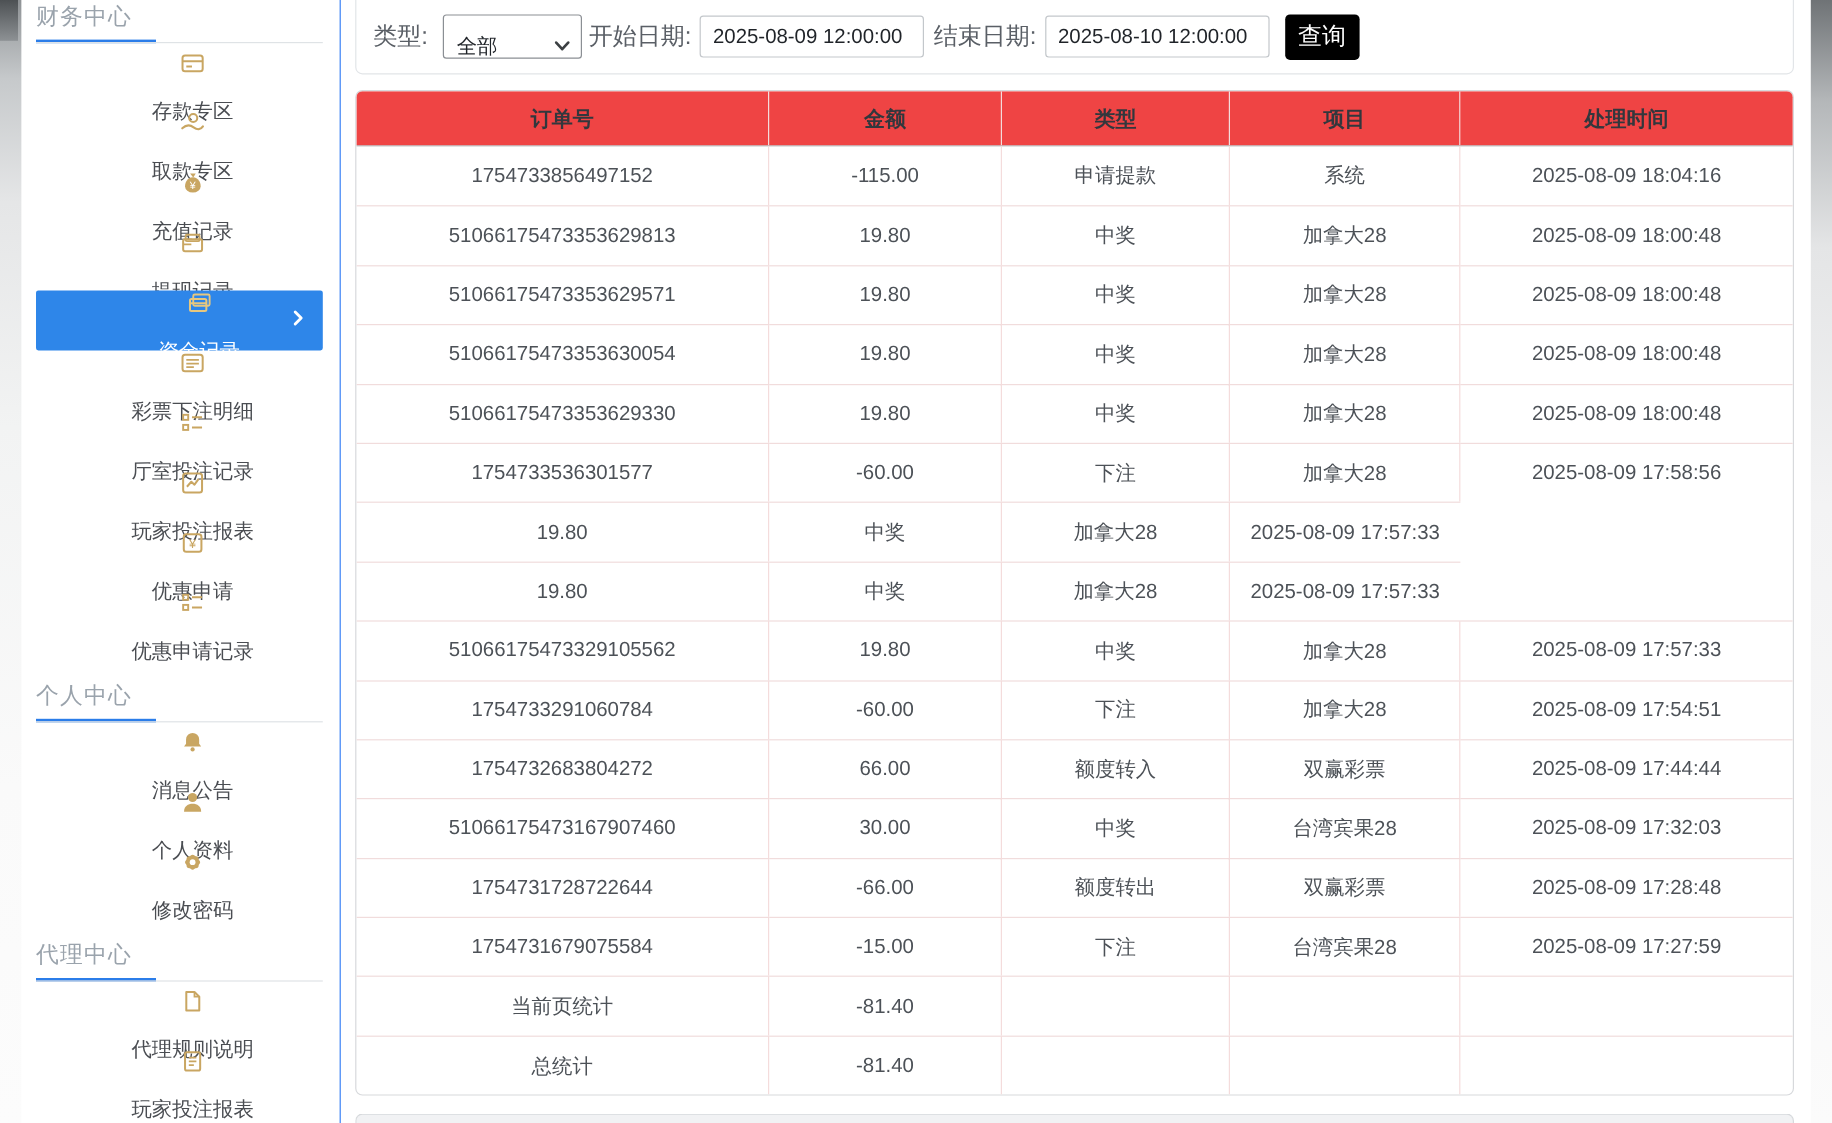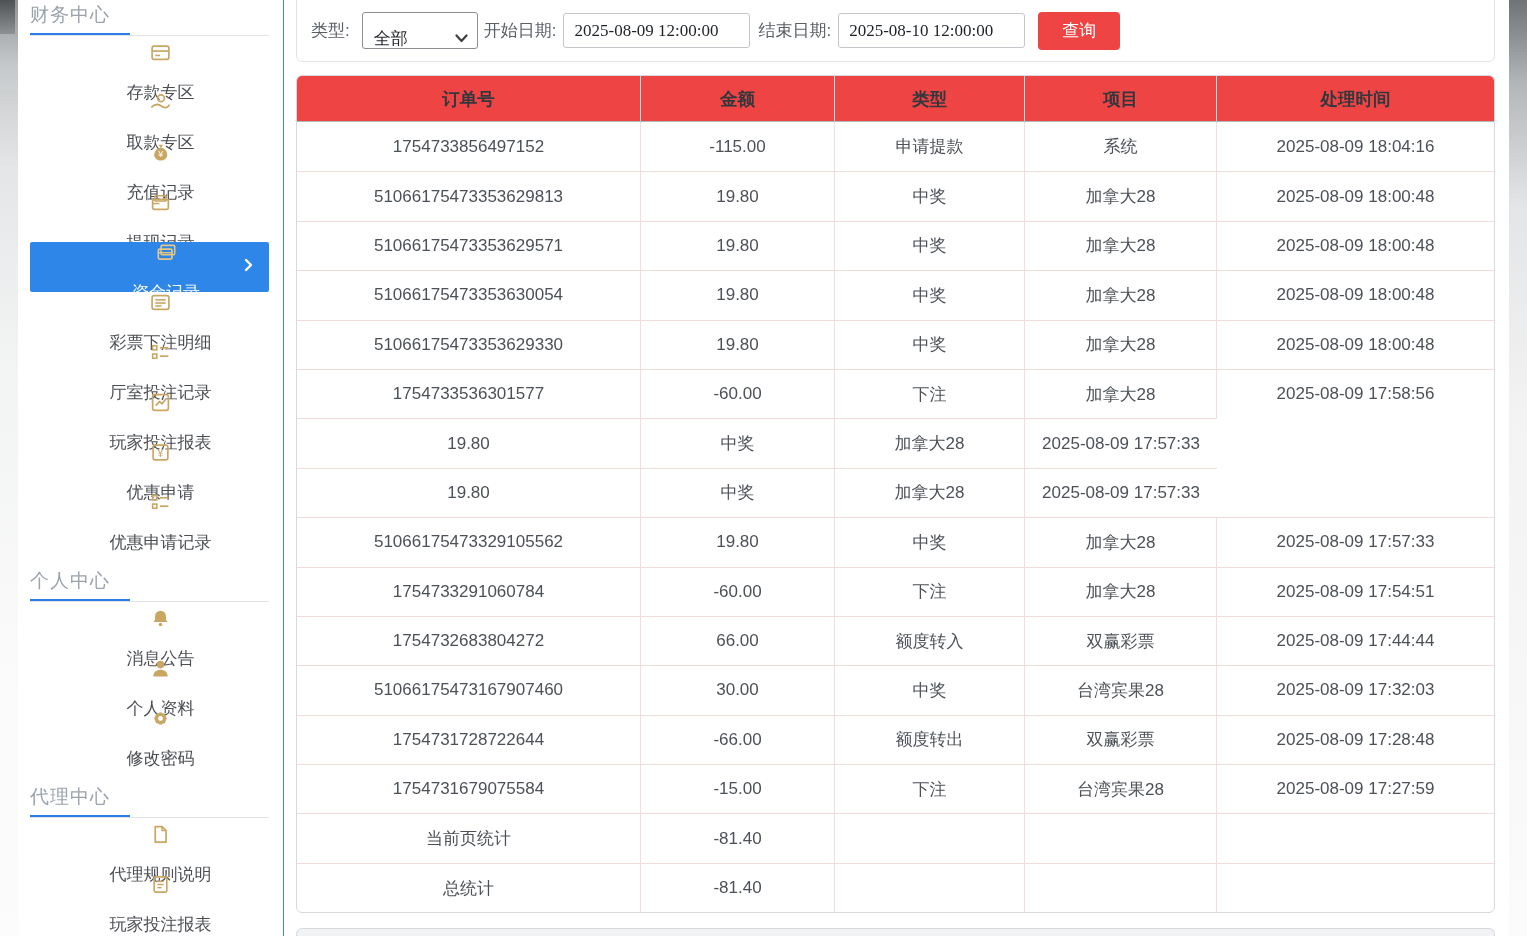--- a/index.html
+++ b/index.html
@@ -46,38 +46,38 @@
   .side-item.active .chev { display:block; }
 
   
   .main { position:absolute; left:296px; top:0; width:1201px; height:936px; }
 
   .filter-panel {
     position:absolute; top:-9px; left:0; width:1199px; height:71px;
     background:#fff; border:1px solid #e2e5e8; border-radius:6px;
     display:flex; align-items:center; padding:8px 0 0 14px;
   }
-  .flabel { font-size:17px; color:#5a5f66; }
+  .flabel { font-size:20px; color:#5a5f66; }
   .type-select {
     width:116px; height:37px; margin:0 6px 0 12px;
     border:1px solid #8b8f94; border-radius:3px; background:#fff;
     display:flex; align-items:center; justify-content:space-between;
     padding:16px 9px 0 11px; font-size:17px; color:#1f2328; cursor:pointer;
   }
   .type-select .sel-chev { color:#3c4043; display:flex; }
   .date-input {
     width:187px; height:35px; margin:0 8px 0 7px;
     border:1px solid #c3c7cb; border-radius:3px; background:#fff;
     font-size:17px; color:#1f2328; padding:0 10px;
-    font-family:Liberation Serif, serif;
+    font-family:Liberation Sans, sans-serif;
   }
   .search-btn {
-    width:82px; height:38px; margin-left:5px;
-    background:#ef4444; color:#fff; border:none; border-radius:4px;
-    font-size:17px; cursor:pointer; font-family:"Liberation Sans", sans-serif;
+    width:62px; height:38px; margin-left:5px;
+    background:#000000; color:#fff; border:none; border-radius:4px;
+    font-size:20px; cursor:pointer; font-family:"Liberation Sans", sans-serif;
   }
 
   .table-panel {
     position:absolute; top:75px; left:0; width:1199px;
     background:#fff; border:1px solid #d7d9dc; border-radius:6px; overflow:hidden;
   }
   .trow { display:grid; grid-template-columns:344px 194px 190px 192px 1fr; }
   .trow > div {
     display:flex; align-items:center; justify-content:center;
     font-size:17px; color:#4c5157;

